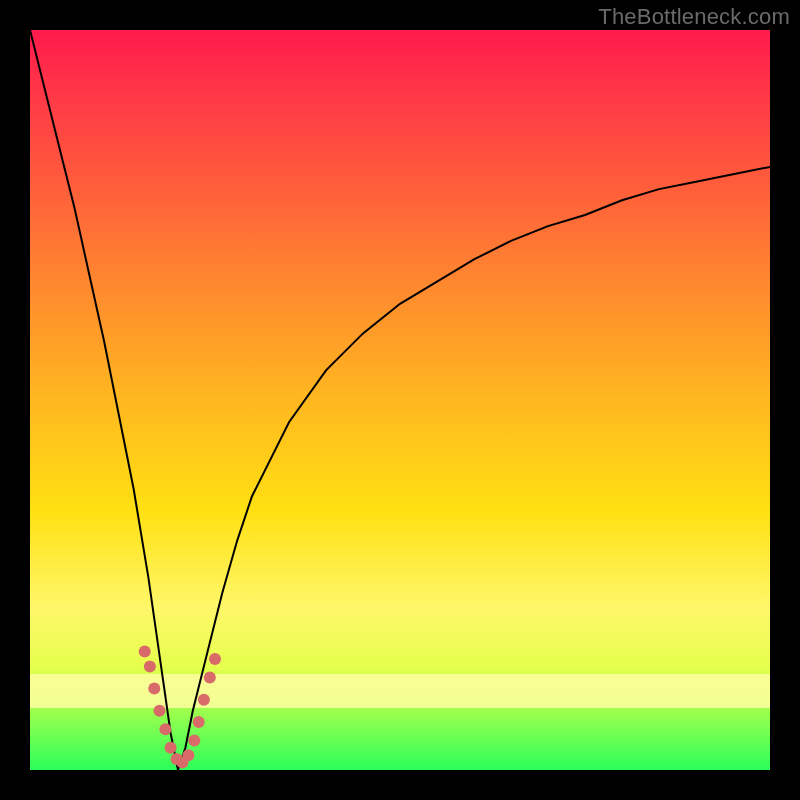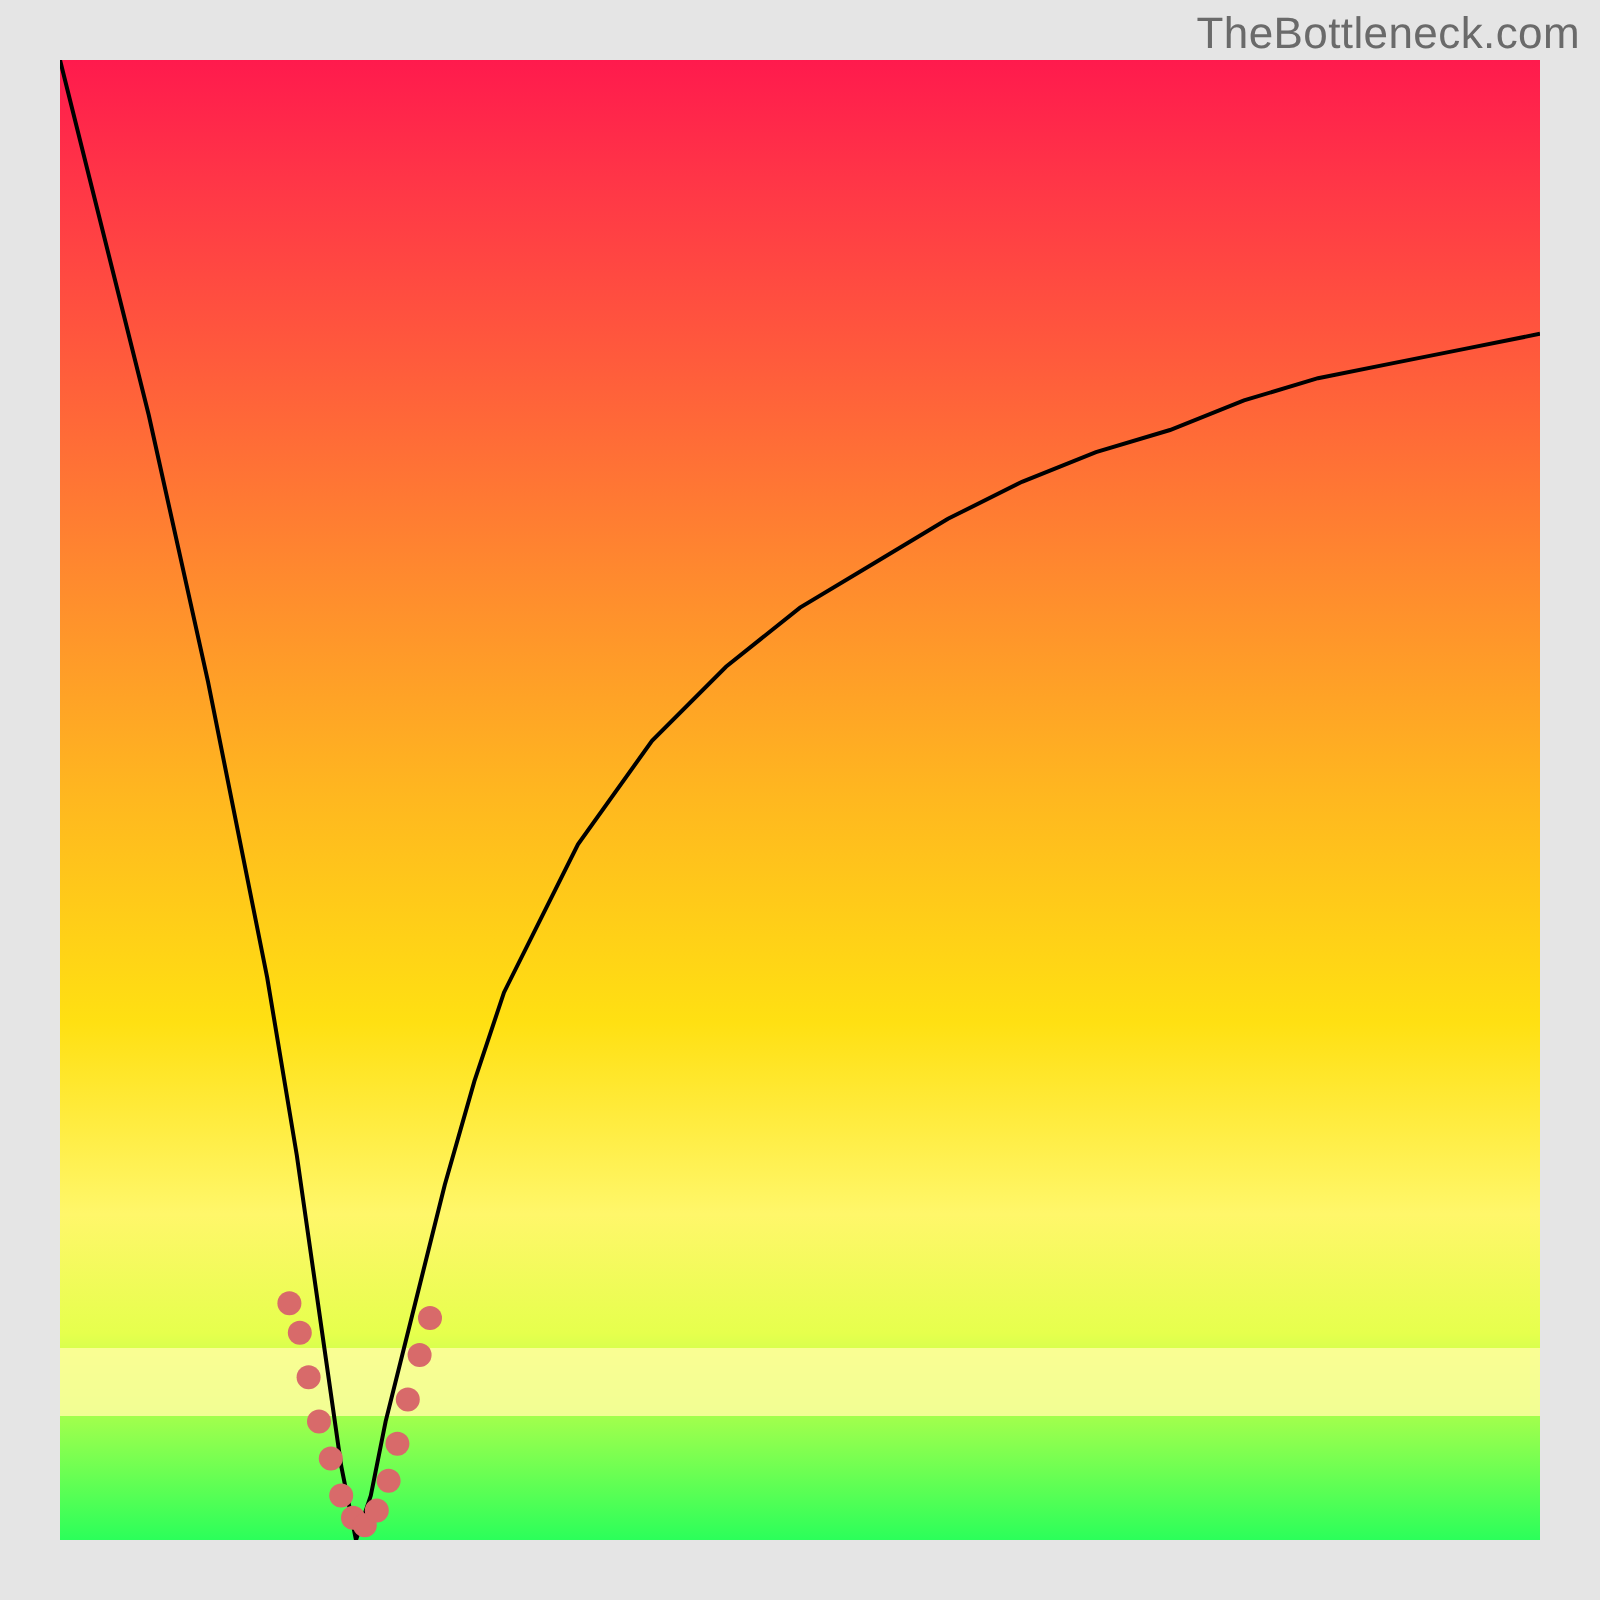--- a/index.html
+++ b/index.html
@@ -7,21 +7,21 @@
     padding: 0;
     width: 800px;
     height: 800px;
     overflow: hidden;
     font-family: Arial, Helvetica, sans-serif;
   }
   .frame {
     position: relative;
     width: 800px;
     height: 800px;
-    background: #e5e5e5;
+    background: #000000;
     box-sizing: border-box;
   }
   .plot-area {
     position: absolute;
     left: 30px;
     top: 30px;
     width: 740px;
     height: 740px;
     
     background: linear-gradient(

